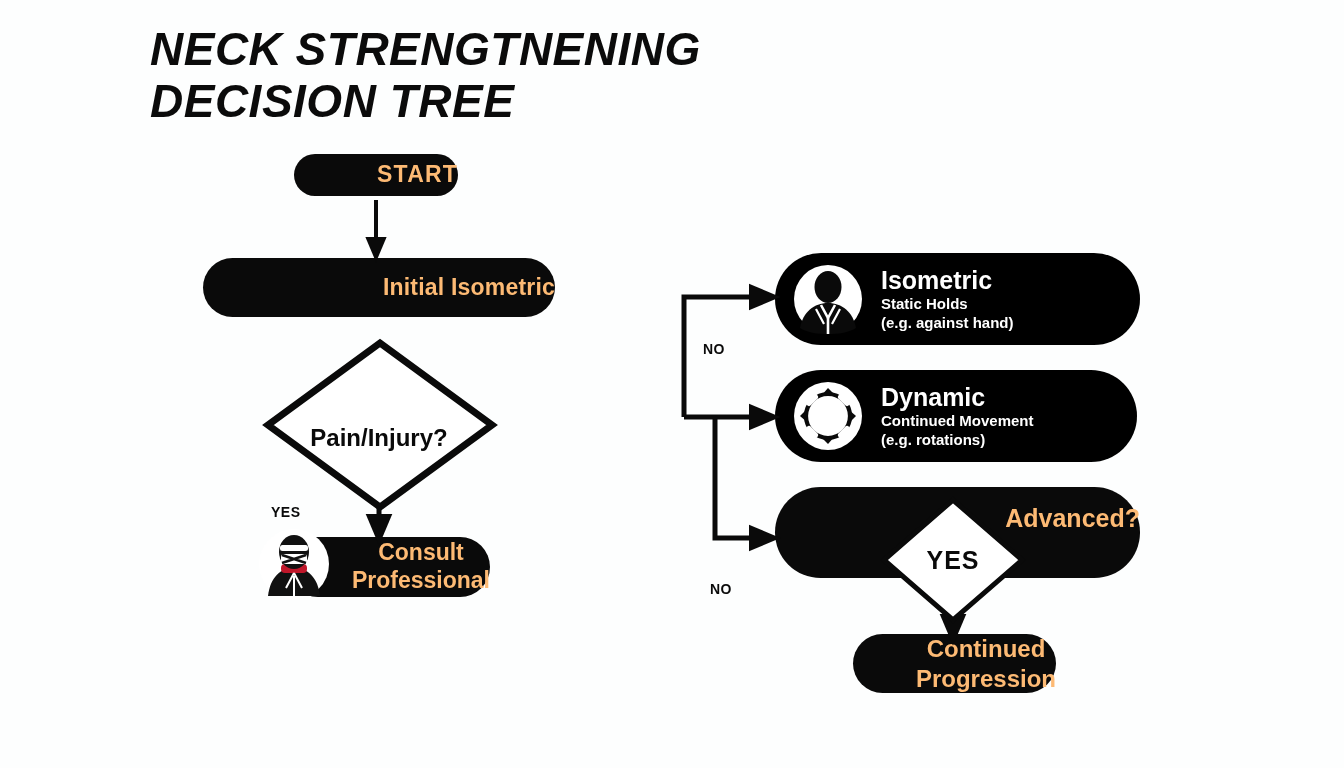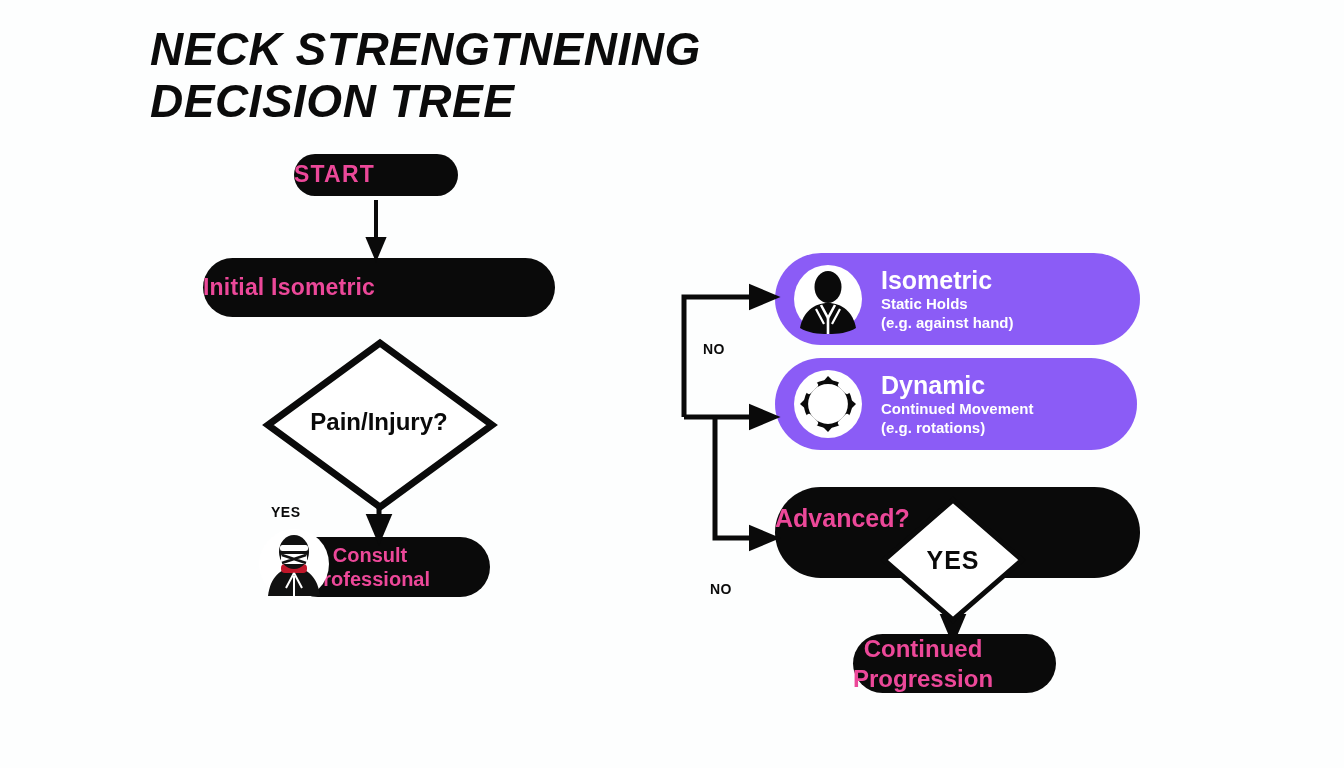--- a/index.html
+++ b/index.html
@@ -30,25 +30,25 @@
     line-height: 1.12;
     letter-spacing: 0.5px;
     white-space: pre-line;
     font-style: italic;
   }
 
   
   .pill {
     position: absolute;
     background: #0a0a0a;
-    color: #ec4899;
+    color: #fdba74;
     border-radius: 999px;
     display: flex;
     align-items: center;
-    justify-content: flex-start;
+    justify-content: flex-end;
     box-sizing: border-box;
   }
   .pill-label {
     font-weight: bold;
     text-align: center;
     line-height: 1.18;
     white-space: pre-line;
   }
 
   
@@ -88,37 +88,37 @@
   }
 
   
   #node-consult {
     left: 288px;
     top: 537px;
     width: 202px;
     height: 60px;
   }
   #node-consult .pill-label {
-    font-size: 20px;
+    font-size: 23px;
     line-height: 1.2;
     padding-left: 22px;
   }
   #consult-icon-wrap {
     position: absolute;
     left: 258px;
     top: 528px;
     width: 72px;
     height: 72px;
     z-index: 4;
   }
 
   
   .exercise-pill {
     position: absolute;
-    background: #8b5cf6;
+    background: #000000;
     border-radius: 999px;
     display: flex;
     align-items: center;
     box-sizing: border-box;
     padding-left: 16px;
   }
   .ex-icon {
     flex: 0 0 auto;
     width: 74px;
     height: 74px;
@@ -131,21 +131,21 @@
     line-height: 1.12;
     margin-bottom: 1px;
   }
   .ex-sub {
     font-size: 15px;
     font-weight: bold;
     line-height: 1.26;
   }
 
   #node-isometric { left: 775px; top: 253px; width: 365px; height: 92px; }
-  #node-dynamic   { left: 775px; top: 358px; width: 362px; height: 92px; }
+  #node-dynamic   { left: 775px; top: 370px; width: 362px; height: 92px; }
 
   
   #node-advanced {
     left: 775px;
     top: 487px;
     width: 365px;
     height: 91px;
   }
   #node-advanced .pill-label {
     font-size: 25px;
@@ -162,21 +162,21 @@
   #diamond-advanced-yes { left: 880px; top: 496px; z-index: 5; }
 
   .diamond-text {
     position: absolute;
     text-align: center;
     font-weight: bold;
     color: #0a0a0a;
   }
   #diamond-pain-label {
     left: 268px;
-    top: 408px;
+    top: 424px;
     width: 222px;
     font-size: 24px;
   }
   #diamond-advanced-yes-label {
     left: 886px;
     top: 546px;
     width: 134px;
     font-size: 25px;
     letter-spacing: 1px;
     z-index: 6;

